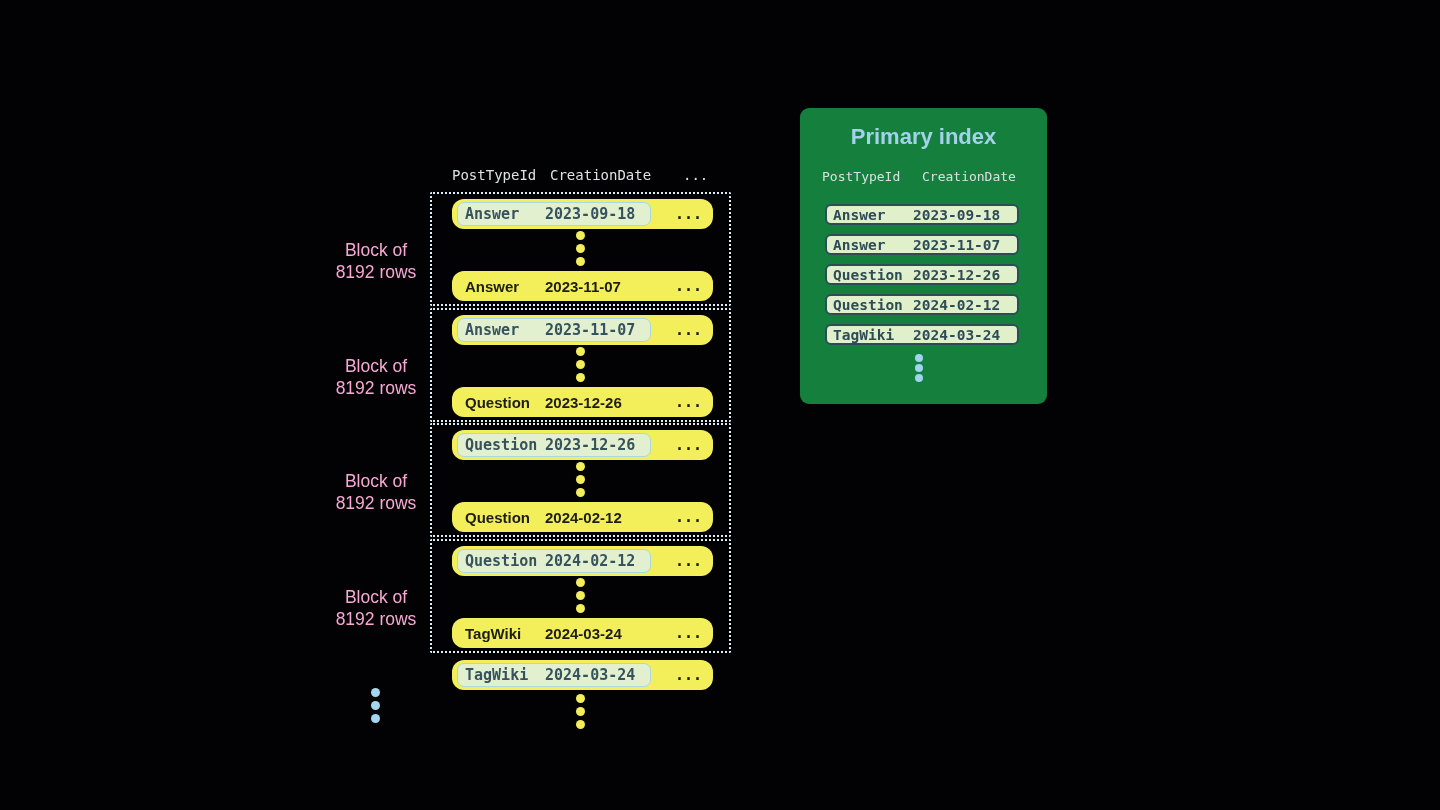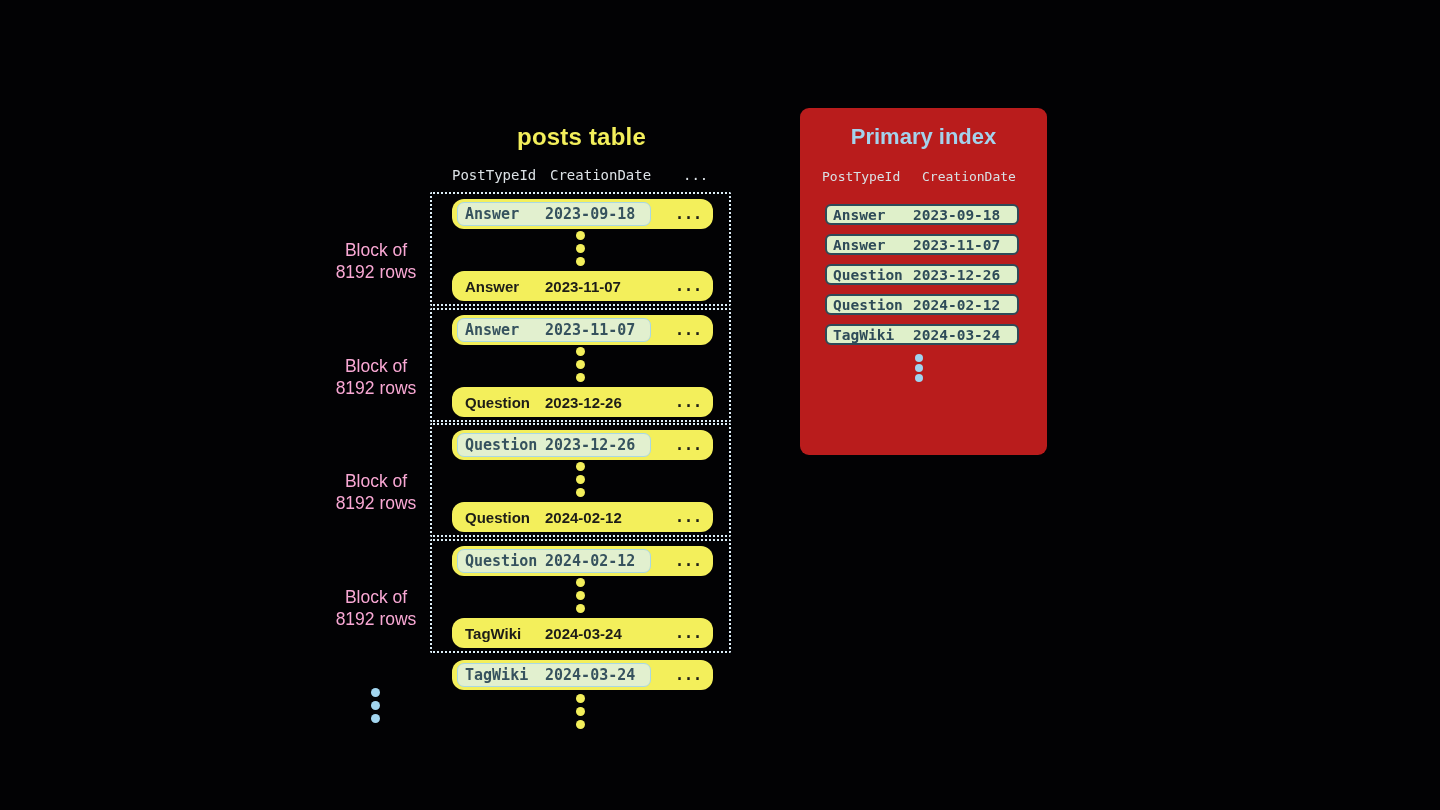--- a/index.html
+++ b/index.html
@@ -59,22 +59,22 @@
   .vdots.yellow { gap:4px; }
   .vdots.yellow .dot { width:9px; height:9px; background:#f3ef5b; }
   .vdots.blue { gap:4px; }
   .vdots.blue .dot { width:9px; height:9px; background:#a3d6f0; }
   .vdots.idx { gap:2px; }
   .vdots.idx .dot { width:8px; height:8px; background:#9fd3ef; }
   .block .vdots { left:144px; top:37px; }
 
   
   .panel {
-    position:absolute; left:800px; top:108px; width:247px; height:347px;
-    background:#b91c1c; border-radius:9px;
+    position:absolute; left:800px; top:108px; width:247px; height:296px;
+    background:#15803d; border-radius:9px;
   }
   .panel-title {
     position:absolute; left:0; top:16px; width:100%; text-align:center;
     color:#a4d2ec; font-size:22px; font-weight:600;
   }
   .idx-col-header {
     position:absolute; top:61px; color:#d9e0e4;
     font-size:13px; font-weight:500;
   }
   .idx-row {
@@ -83,21 +83,20 @@
     display:flex; align-items:center; padding-left:6px;
     color:#2e4b58; font-size:14.5px; font-weight:700;
   }
   .idx-row .cell-type { display:inline-block; width:80px; }
 </style>
 </head>
 <body>
 
 <div class="stage">
 
-  <div class="pt-title">posts table</div>
 
   <span class="main-col-header mono" style="left:452px;">PostTypeId</span>
   <span class="main-col-header mono" style="left:550px;">CreationDate</span>
   <span class="main-col-header mono" style="left:683px;">...</span>
 
   <div class="block-label" style="top:240px;">
     <div>Block of</div>
     <div>8192 rows</div>
   </div>
   <div class="block-label" style="top:356px;">

